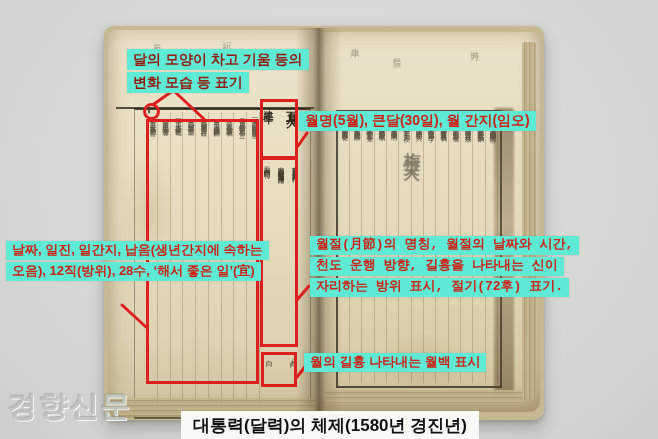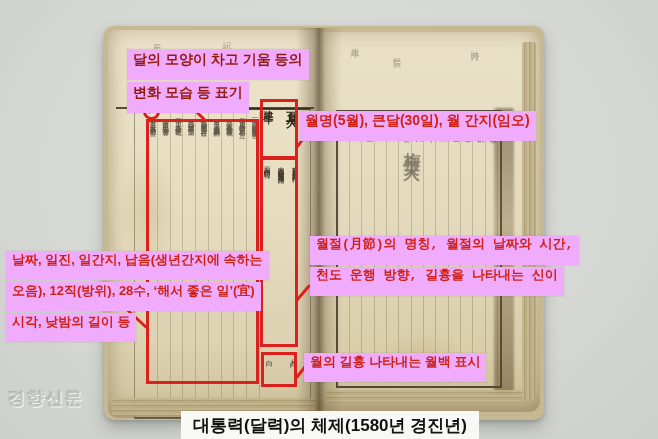--- a/index.html
+++ b/index.html
@@ -93,35 +93,35 @@
   
   .rbox { border:3px solid #dc201d; z-index:5; }
   .rcircle { border:3px solid #dc201d; border-radius:50%; z-index:5; }
   .connectors { left:0; top:0; width:658px; height:439px; z-index:5; pointer-events:none; }
   .connectors line { stroke:#dc201d; stroke-width:3; stroke-linecap:round; }
 
   
   .ann { z-index:6; font-weight:bold; }
   .ann .line {
     display:table; white-space:nowrap;
-    background:#f0abfc; padding:1px 6px 12px 6px; margin-bottom:2px;
+    background:#5eead4; padding:1px 6px 2px 6px; margin-bottom:2px;
     box-shadow:0 0 0 1px rgba(0,0,0,.04);
   }
   .ann-dark { font-size:14px; color:#931a0f; line-height:18px; }
   .ann-red  { font-size:13px; color:#ce2217; line-height:16px; }
 
   
   .caption-bar {
     left:181px; top:411px; width:298px; height:28px; z-index:7;
     background:#f8f8f5; display:flex; align-items:center; justify-content:center;
   }
   .caption-text { font-weight:bold; font-size:17px; color:#111; letter-spacing:0; white-space:nowrap; }
   .watermark {
     left:8px; top:387px; z-index:7;
-    font-weight:bold; font-size:17px; letter-spacing:2px; color:#c1c5c0;
+    font-weight:bold; font-size:29px; letter-spacing:2px; color:#c1c5c0;
     text-shadow:1px 1px 0 rgba(255,255,255,.85), -1px -1px 1px rgba(95,100,95,.3);
   }
 </style>
 </head>
 <body>
 
 <div class="abs book-base"></div>
 
 <div class="abs page page-left">
   <span class="abs mark" style="left:42px; top:6px; height:34px;">辰占</span>
@@ -216,29 +216,29 @@
 
 <div class="abs ann ann-dark" style="left:127px; top:49px;">
   <span class="line">달의 모양이 차고 기움 등의</span>
   <span class="line">변화 모습 등 표기</span>
 </div>
 
 <div class="abs ann ann-red" style="left:299px; top:111px;text-align:center;">
   <span class="line" style="font-size:14px; line-height:17px;">월명(5월), 큰달(30일), 월 간지(임오)</span>
 </div>
 
-<div class="abs ann ann-red" style="left:6px; top:251px;">
+<div class="abs ann ann-red" style="left:6px; top:241px;">
   <span class="line">날짜, 일진, 일간지, 납음(생년간지에 속하는</span>
   <span class="line">오음), 12직(방위), 28수, ‘해서 좋은 일’(宜)</span>
-  <span class="line">시각, 낮밤의 길이 등</span>
 </div>
 
 <div class="abs ann ann-red" style="left:310px; top:236px;font-family:Liberation Mono, monospace;">
   <span class="line">월절(月節)의 명칭, 월절의 날짜와 시간,</span>
   <span class="line">천도 운행 방향, 길흉을 나타내는 신이</span>
+  <span class="line">자리하는 방위 표시, 절기(72후) 표기.</span>
 </div>
 
 <div class="abs ann ann-red" style="left:304px; top:353px;">
   <span class="line">월의 길흉 나타내는 월백 표시</span>
 </div>
 
 <div class="abs caption-bar">
   <span class="caption-text">대통력(달력)의 체제(1580년 경진년)</span>
 </div>
 <div class="abs watermark">경향신문</div>

